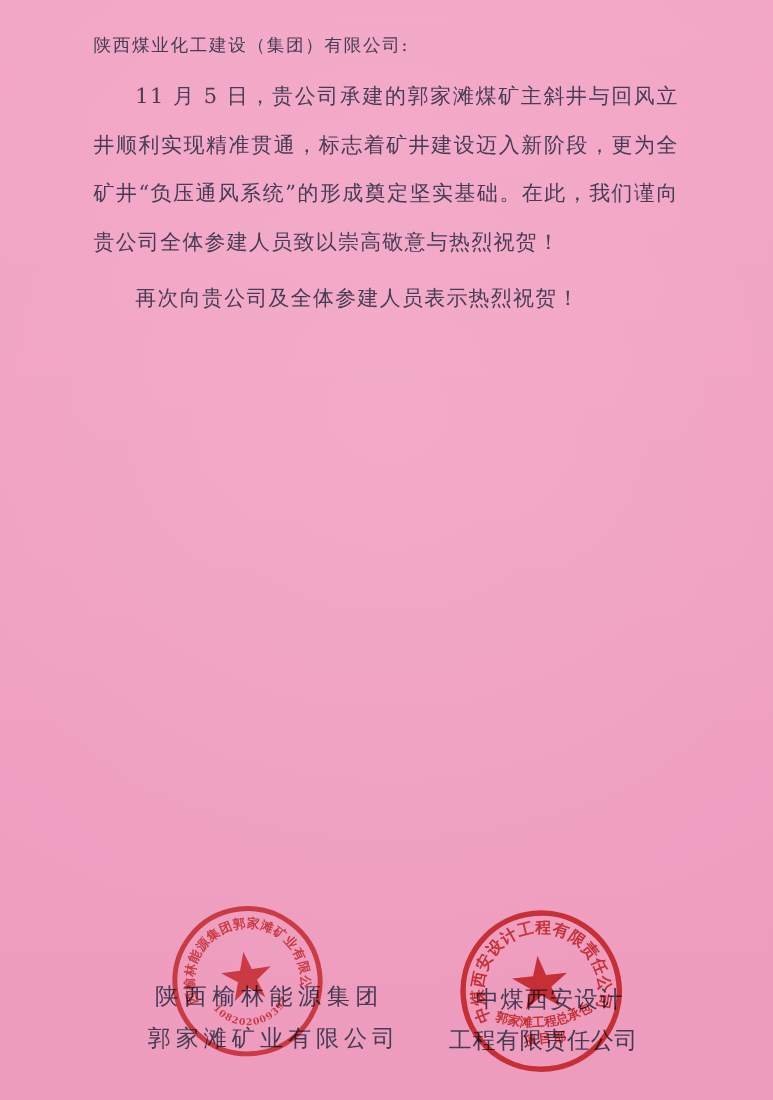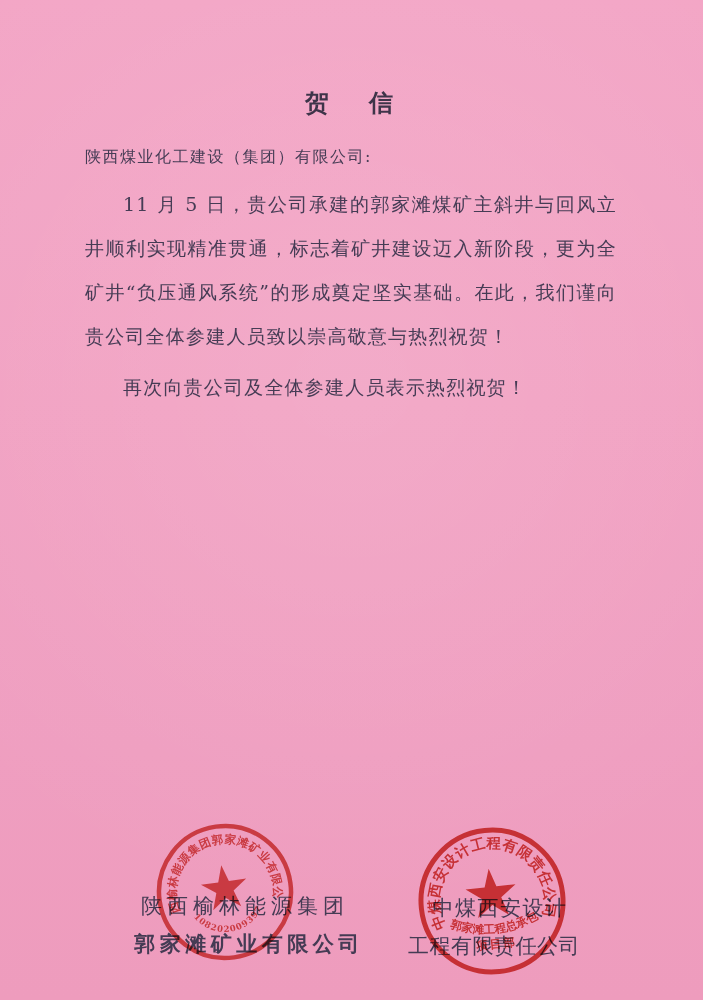--- a/index.html
+++ b/index.html
@@ -48,40 +48,39 @@
   .para.first { margin-top: 12px; }
   .sig {
     position: absolute;
     transform: translateX(-50%);
     white-space: nowrap;
     font-size: 21px;
     color: #453b54;
     margin-top: 23px;
   }
   .sig-left-1  { left: 245px; top: 869px; letter-spacing: 5px; }
-  .sig-left-2  { left: 249px; top: 907px; letter-spacing: 4.5px; font-weight: bold; }
+  .sig-left-2  { left: 249px; top: 907px; letter-spacing: 4.5px; }
   .sig-right-1 { left: 500px; top: 871px; letter-spacing: 1.5px; }
   .sig-right-2 { left: 494px; top: 909px; letter-spacing: 0.5px; }
   .seal {
     position: absolute;
     mix-blend-mode: multiply;
   }
   .seal-left  { left: 150px; top: 817px; opacity: 0.82; transform: rotate(-8deg); }
   .seal-right { left: 412px; top: 821px; opacity: 0.90; transform: rotate(-6deg); }
   .seal text {
     font-family: "DejaVu Serif", "Liberation Serif", serif;
     font-weight: 700;
   }
 </style>
 </head>
 <body>
 
 <div class="page">
 
-  <h1 class="title">贺　信</h1>
 
   <p class="addressee">陕西煤业化工建设（集团）有限公司:</p>
 
   <p class="para first">11 月 5 日，贵公司承建的郭家滩煤矿主斜井与回风立井顺利实现精准贯通，标志着矿井建设迈入新阶段，更为全矿井“负压通风系统”的形成奠定坚实基础。在此，我们谨向贵公司全体参建人员致以崇高敬意与热烈祝贺！</p>
   <p class="para">再次向贵公司及全体参建人员表示热烈祝贺！</p>
 
   <div class="sig sig-left-1">陕西榆林能源集团</div>
   <div class="sig sig-left-2">郭家滩矿业有限公司</div>
   <div class="sig sig-right-1">中煤西安设计</div>
   <div class="sig sig-right-2">工程有限责任公司</div>

